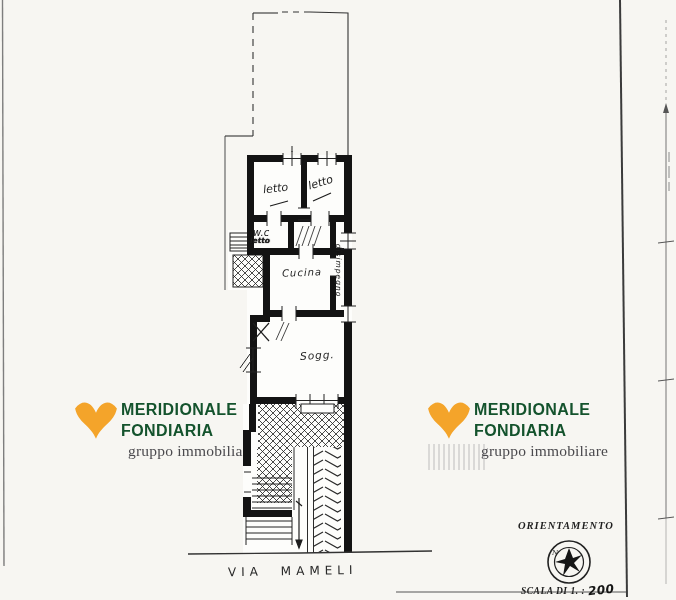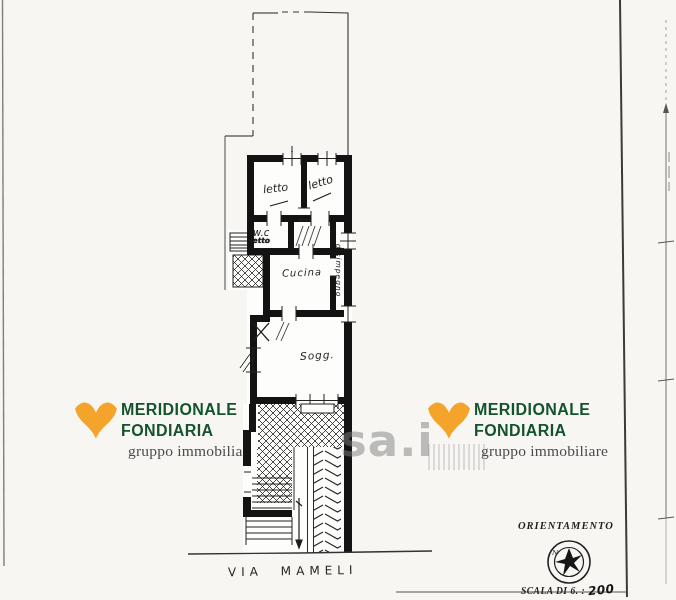--- a/index.html
+++ b/index.html
@@ -295,33 +295,32 @@
   <div class="abs plan-label" id="lbl-letto-left">letto</div>
   <div class="abs plan-label" id="lbl-letto-right">letto</div>
   <div class="abs plan-label" id="lbl-wc">w.c</div>
   <div class="abs plan-label" id="lbl-bagno">letto</div>
   <div class="abs plan-label" id="lbl-cucina">Cucina</div>
   <div class="abs plan-label" id="lbl-disimpegno">disimpegno</div>
   <div class="abs plan-label" id="lbl-sogg">Sogg.</div>
 
   <div class="abs" id="street-label">VIA MAMELI</div>
 
-  <div class="abs" id="watermark">sa.i</div>
   <div class="abs" id="watermark-smudge"></div>
 
   <div class="logo abs" id="right-logo" style="left:416px;top:398px;">
     <svg width="46" height="42" viewBox="0 0 44 40">
       <path d="M22,38 C17,25 5,23 2,9 C9,0 17,2 22,13 C27,2 35,0 42,9 C39,23 27,25 22,38 Z" fill="#F4A42A"></path>
     </svg>
     <div class="brand">
       <div>MERIDIONALE</div>
       <div>FONDIARIA</div>
     </div>
     <div class="tagline">gruppo immobiliare</div>
   </div>
 
   <div class="abs tb-text" id="orientamento">ORIENTAMENTO</div>
   <div class="abs tb-text" id="compass-n">N</div>
   <div class="abs tb-text" id="scala">
-    <span>SCALA DI 6. :</span><span class="val">200</span>
+    <span>SCALA DI 1. :</span><span class="val">200</span>
   </div>
 
 </div>
 
 </body></html>

